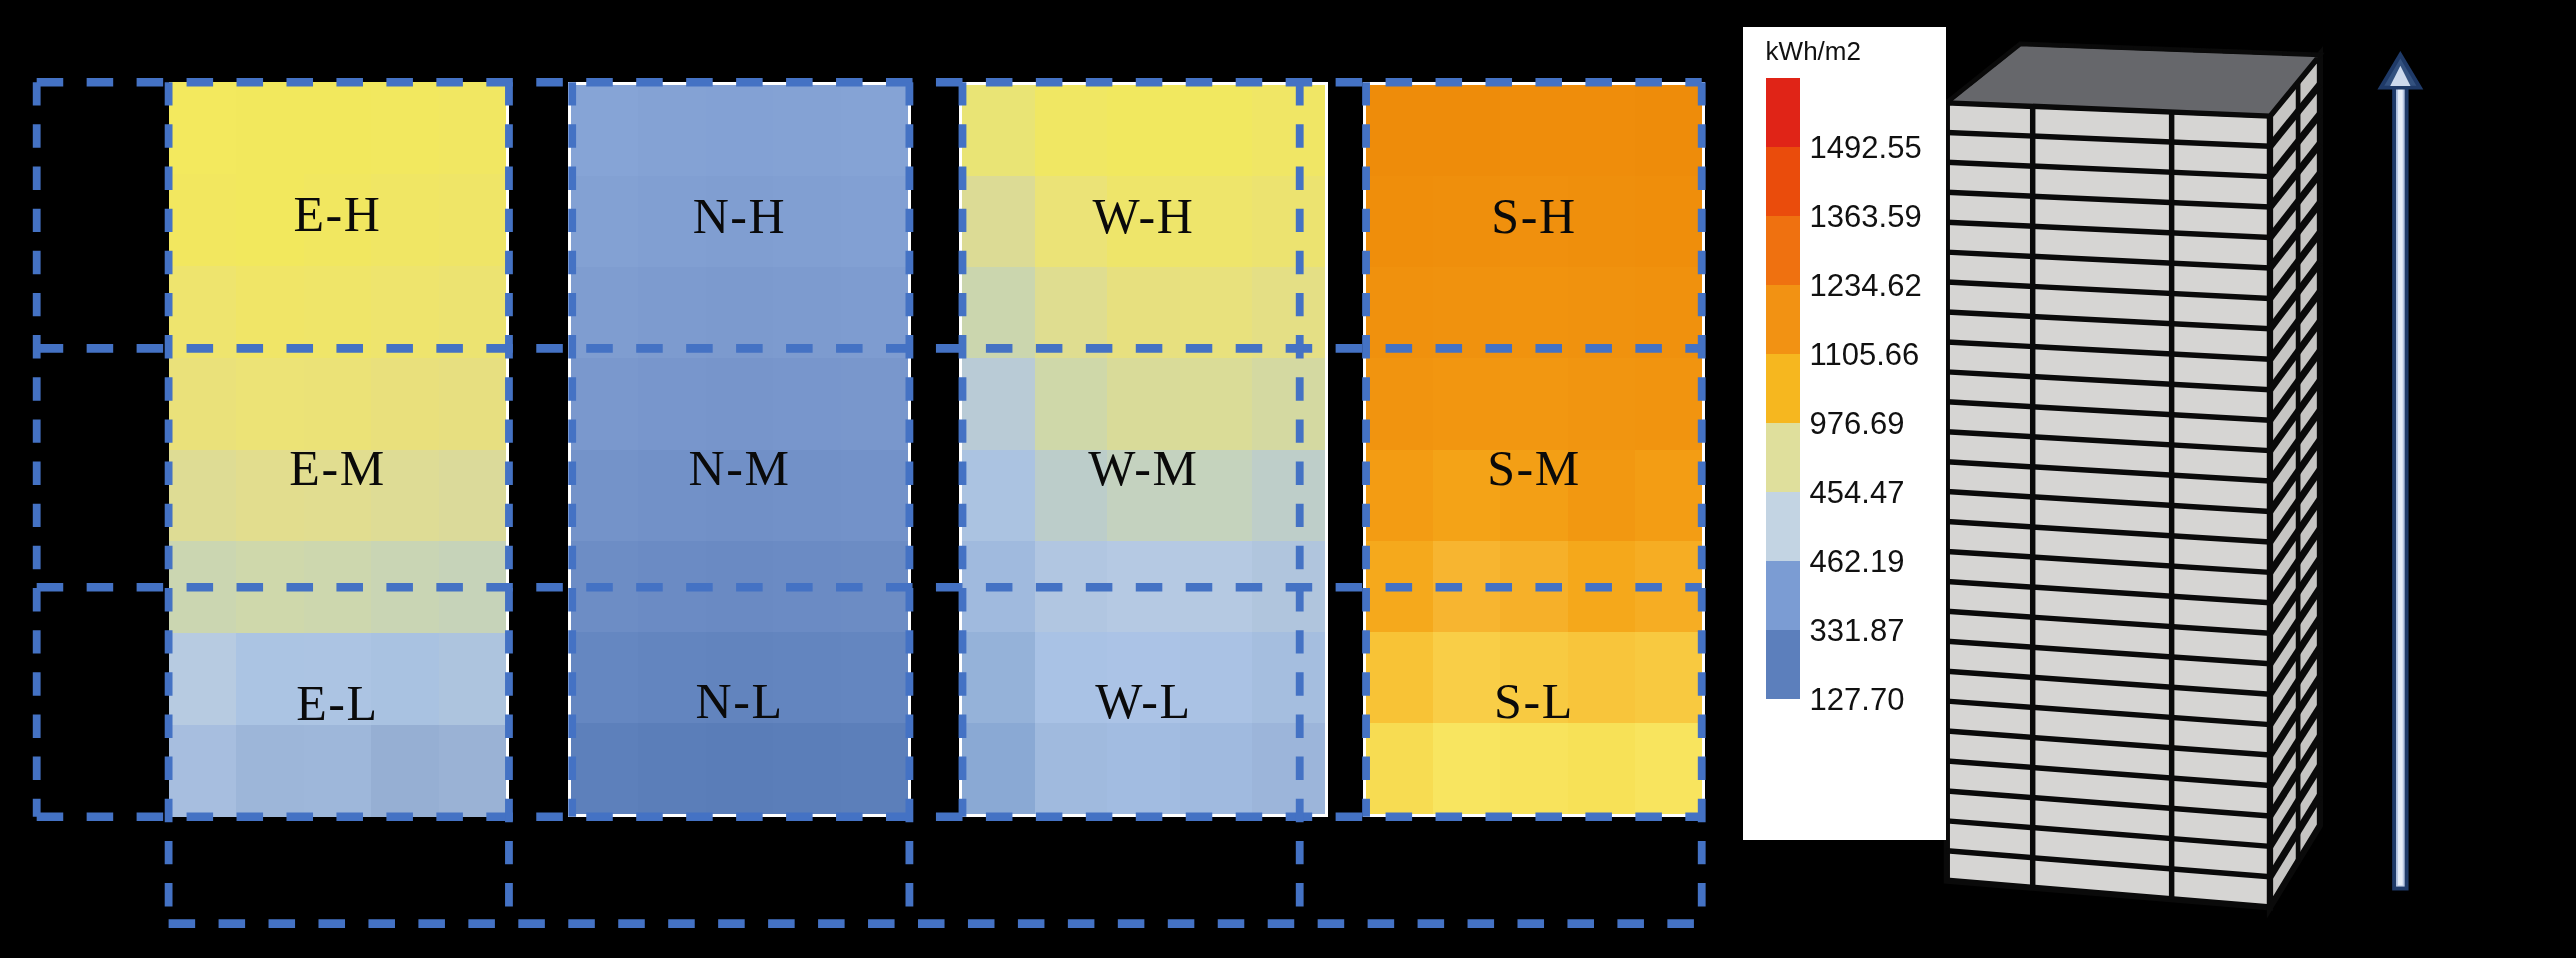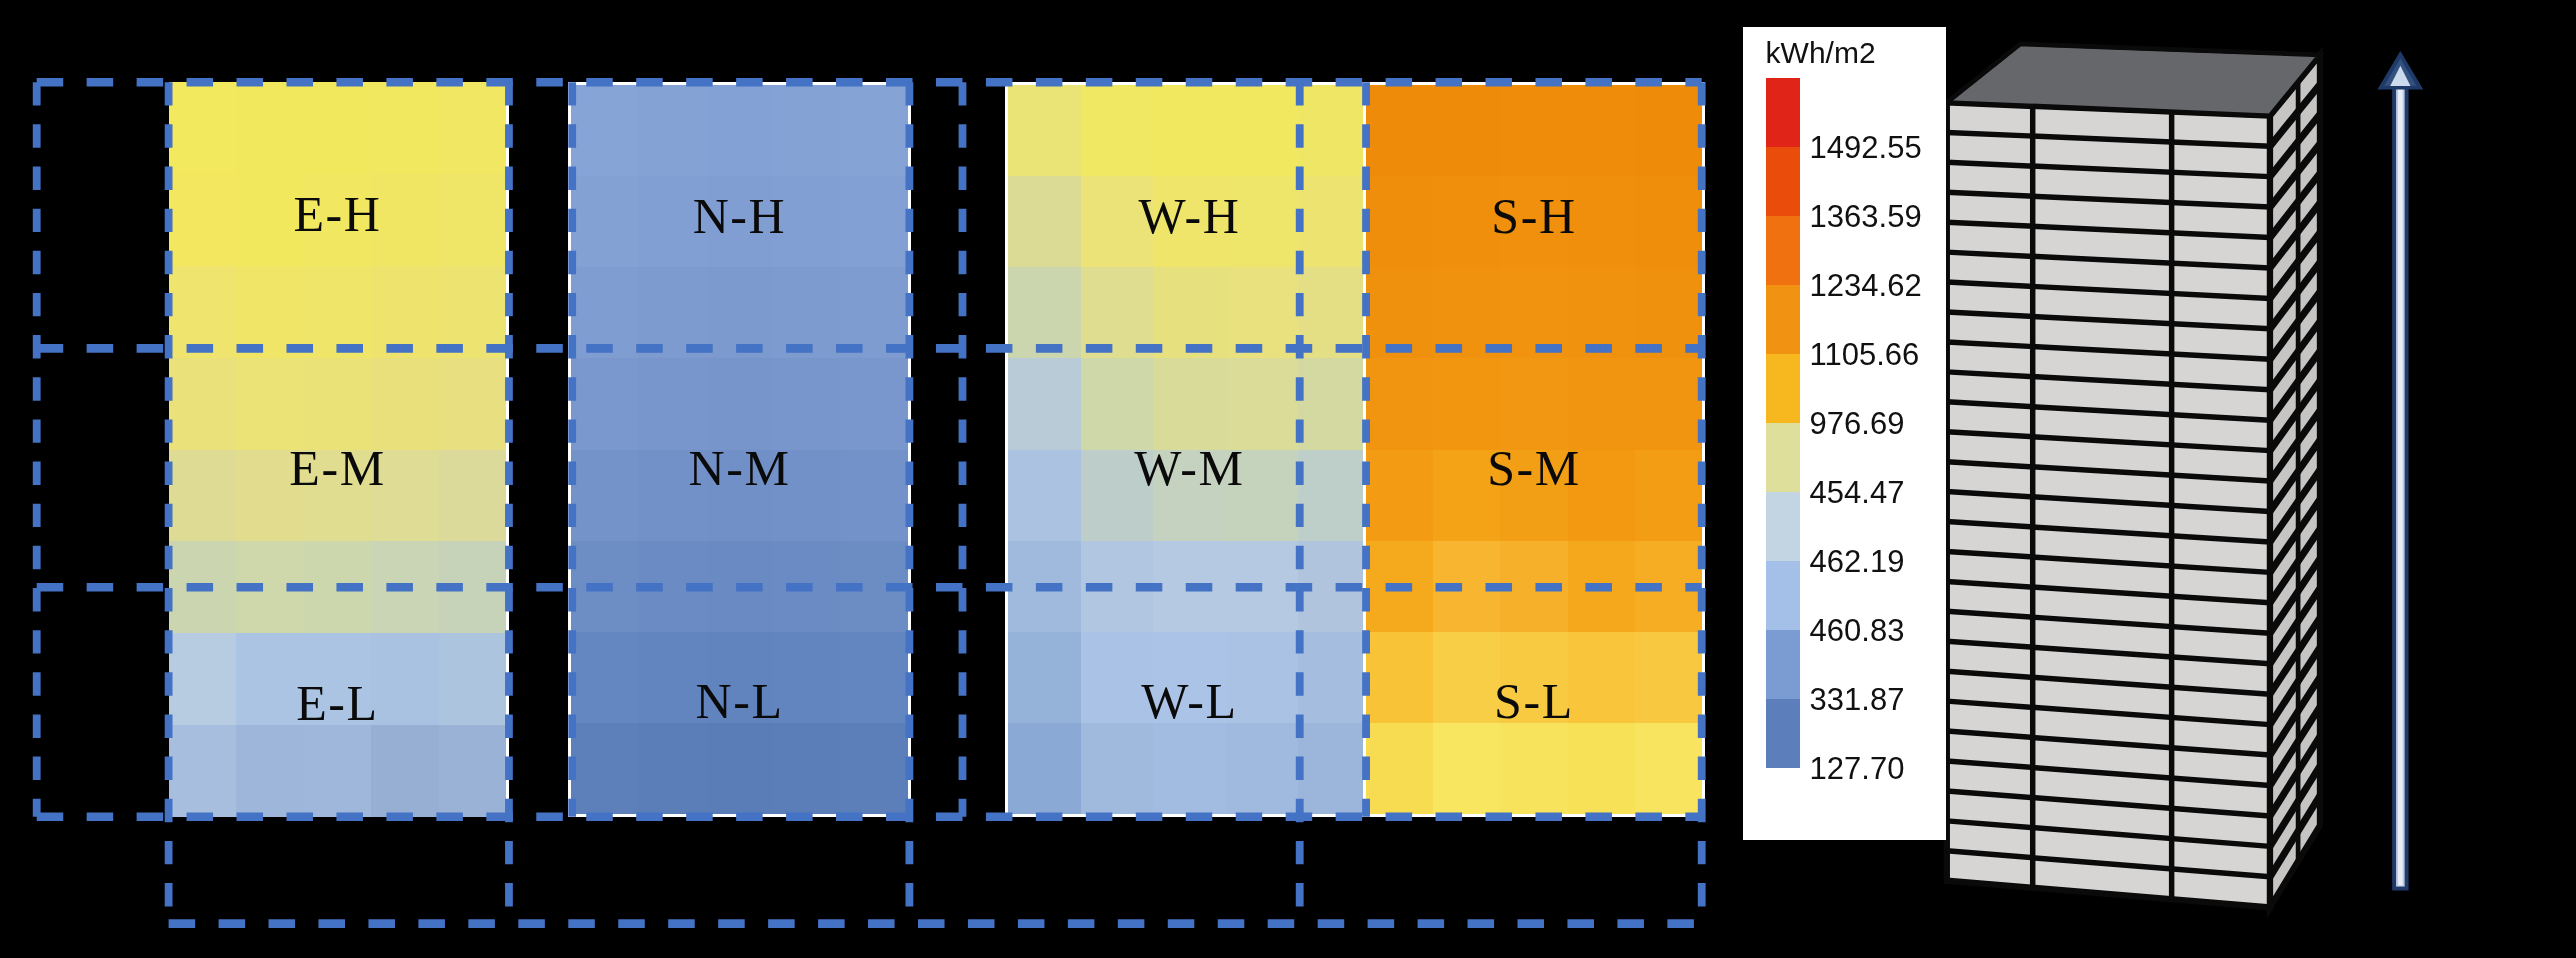--- a/index.html
+++ b/index.html
@@ -12,21 +12,21 @@
   .panel.white-border{border:3.9px solid #fff;}
   .panel.white-right{border-right:3.9px solid #fff;}
   .zone-label{position:absolute;left:50%;transform:translate(-50%,-50%);
               font-family:"Liberation Serif",serif;font-size:50px;color:#0a0a0a;
               letter-spacing:1.6px;white-space:nowrap;z-index:5;}
   
   #scene{position:absolute;left:0;top:0;z-index:3;pointer-events:none;}
   
   .colorbar{position:absolute;left:1743px;top:27px;width:203px;height:813px;
             background:#fff;z-index:4;}
-  .cb-title{position:absolute;left:22.6px;top:9.4px;font-size:30px;color:#111;}
+  .cb-title{position:absolute;left:22.6px;top:9.4px;font-size:26px;color:#111;}
   .cb-rows{position:absolute;left:22.6px;top:51px;width:164px;}
   .cb-row{position:relative;height:69px;text-align:right;}
   .cb-swatch{position:absolute;left:0;top:0;width:34px;height:100%;}
   .cb-value{position:absolute;left:44px;bottom:-15.6px;font-size:31px;color:#111;
             line-height:31px;white-space:nowrap;}
 </style>
 </head>
 <body>
 
 <div id="stage">
@@ -120,21 +120,21 @@
         <div style="background: rgb(91, 126, 185);"></div>
         <div style="background: rgb(90, 125, 184);"></div>
         <div style="background: rgb(91, 126, 185);"></div>
         <div style="background: rgb(92, 127, 186);"></div>
       </div>
     <span class="zone-label" style="top:18%">N-H</span>
     <span class="zone-label" style="top:52.5%">N-M</span>
     <span class="zone-label" style="top:84.5%">N-L</span>
   </div>
 
-  <div class="panel white-border" style="left:959px;width:369px;margin-left:46px;">
+  <div class="panel white-border" style="left:959px;width:369px;">
     <div class="cells">
         <div style="background: rgb(233, 228, 117);"></div>
         <div style="background: rgb(240, 231, 99);"></div>
         <div style="background: rgb(241, 232, 95);"></div>
         <div style="background: rgb(241, 232, 96);"></div>
         <div style="background: rgb(240, 230, 101);"></div>
         <div style="background: rgb(220, 219, 149);"></div>
         <div style="background: rgb(235, 227, 119);"></div>
         <div style="background: rgb(238, 229, 106);"></div>
         <div style="background: rgb(238, 229, 107);"></div>
@@ -338,24 +338,20 @@
         </div>
         <div class="cb-row">
           <div class="cb-swatch" style="background: rgb(223, 223, 156);"></div>
           <span class="cb-value">454.47</span>
         </div>
         <div class="cb-row">
           <div class="cb-swatch" style="background: rgb(195, 212, 227);"></div>
           <span class="cb-value">462.19</span>
         </div>
         <div class="cb-row">
-          <div class="cb-swatch" style="background: rgb(165, 192, 232);"></div>
-          <span class="cb-value">460.83</span>
-        </div>
-        <div class="cb-row">
           <div class="cb-swatch" style="background: rgb(123, 156, 211);"></div>
           <span class="cb-value">331.87</span>
         </div>
         <div class="cb-row">
           <div class="cb-swatch" style="background: rgb(92, 127, 188);"></div>
           <span class="cb-value">127.70</span>
         </div>
       </div>
   </div>
 

